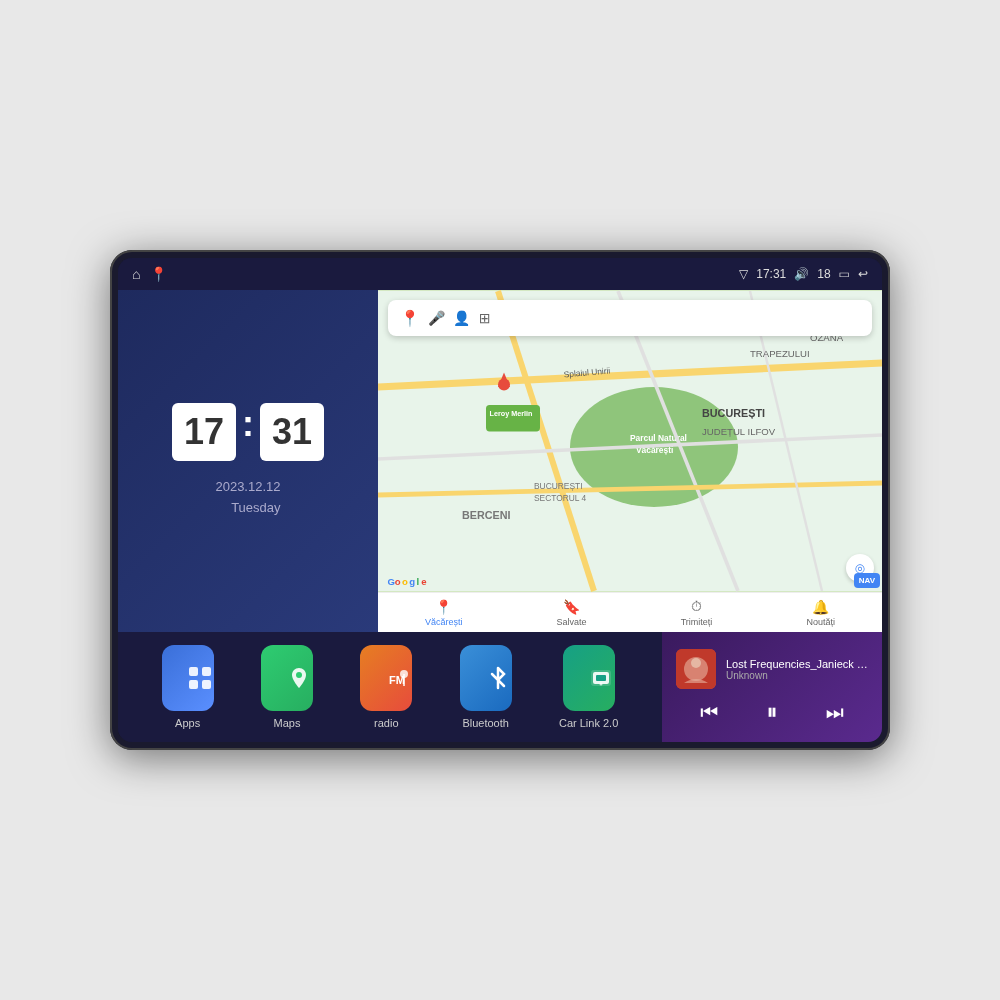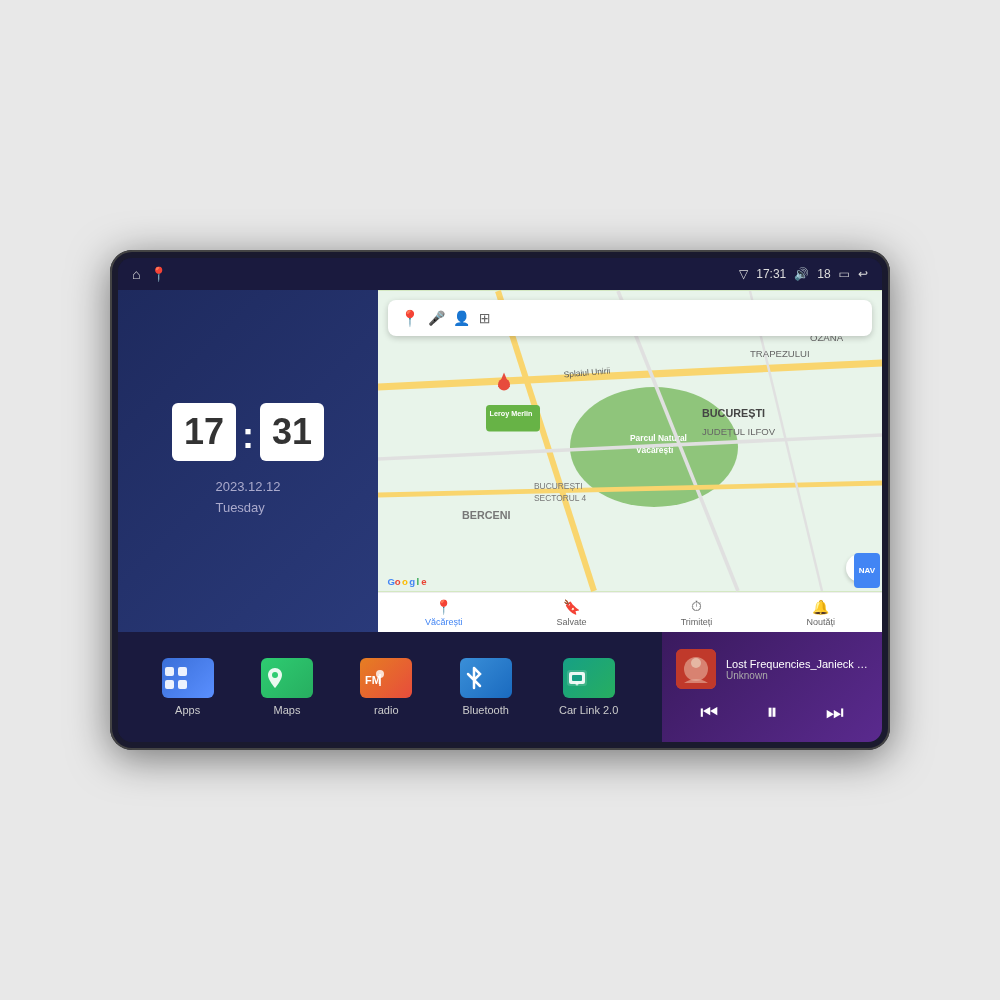--- a/index.html
+++ b/index.html
@@ -85,21 +85,21 @@
       display: flex;
       flex-direction: column;
       align-items: center;
       justify-content: center;
       padding: 20px;
       flex-shrink: 0;
     }
 
     .clock-display {
       display: flex;
-      align-items: flex-end;
+      align-items: flex-start;
       gap: 6px;
       margin-bottom: 16px;
     }
 
     .clock-digit {
       background: white;
       border-radius: 6px;
       padding: 8px 12px;
       font-size: 36px;
       font-weight: bold;
@@ -111,21 +111,21 @@
     .clock-colon {
       color: white;
       font-size: 36px;
       font-weight: bold;
       margin-bottom: 4px;
     }
 
     .clock-date {
       color: #aac;
       font-size: 13px;
-      text-align: left;
+      text-align: right;
       line-height: 1.6;
     }
 
     
     .map-panel {
       flex: 1;
       background: #d4e8c2;
       position: relative;
       overflow: hidden;
     }
@@ -215,25 +215,25 @@
     .app-item {
       display: flex;
       flex-direction: column;
       align-items: center;
       gap: 6px;
       cursor: pointer;
     }
 
     .app-icon {
       width: 52px;
-      height: 40px;
-      border-radius: 6px;
-      display: flex;
-      align-items: center;
-      justify-content: flex-start;
+      height: 66px;
+      border-radius: 12px;
+      display: flex;
+      align-items: center;
+      justify-content: flex-end;
       font-size: 24px;
     }
 
     .app-icon.apps-icon { background: linear-gradient(135deg, #3a6fd8, #5a8fff); }
     .app-icon.maps-icon { background: linear-gradient(135deg, #2ecc71, #27ae60); }
     .app-icon.radio-icon { background: linear-gradient(135deg, #e67e22, #e74c3c); }
     .app-icon.bluetooth-icon { background: linear-gradient(135deg, #3a8fd8, #1a6abf); }
     .app-icon.carlink-icon { background: linear-gradient(135deg, #16a085, #27ae60); }
 
     .app-label {
@@ -408,21 +408,21 @@
               <text x="14" y="245" font-size="8" fill="#ea4335" font-weight="bold">o</text>
               <text x="20" y="245" font-size="8" fill="#fbbc05" font-weight="bold">o</text>
               <text x="26" y="245" font-size="8" fill="#4285f4" font-weight="bold">g</text>
               <text x="32" y="245" font-size="8" fill="#34a853" font-weight="bold">l</text>
               <text x="36" y="245" font-size="8" fill="#ea4335" font-weight="bold">e</text>
             </svg>
           </div>
 
           <div class="map-location-btn" style="right:8px;bottom:50px;">◎</div>
 
-          <div style="position:absolute;right:2px;bottom:44px;background:#4285f4;color:white;font-size:8px;padding:13px 5px;border-radius:4px;font-weight:bold;">NAV</div>
+          <div style="position:absolute;right:2px;bottom:44px;background:#4285f4;color:white;font-size:8px;padding:3px 5px;border-radius:4px;font-weight:bold;">NAV</div>
 
           <div class="map-bottom-bar">
             <div class="map-nav-item active">
               <span class="map-nav-icon">📍</span>
               <span>Văcărești</span>
             </div>
             <div class="map-nav-item">
               <span class="map-nav-icon">🔖</span>
               <span>Salvate</span>
             </div>

